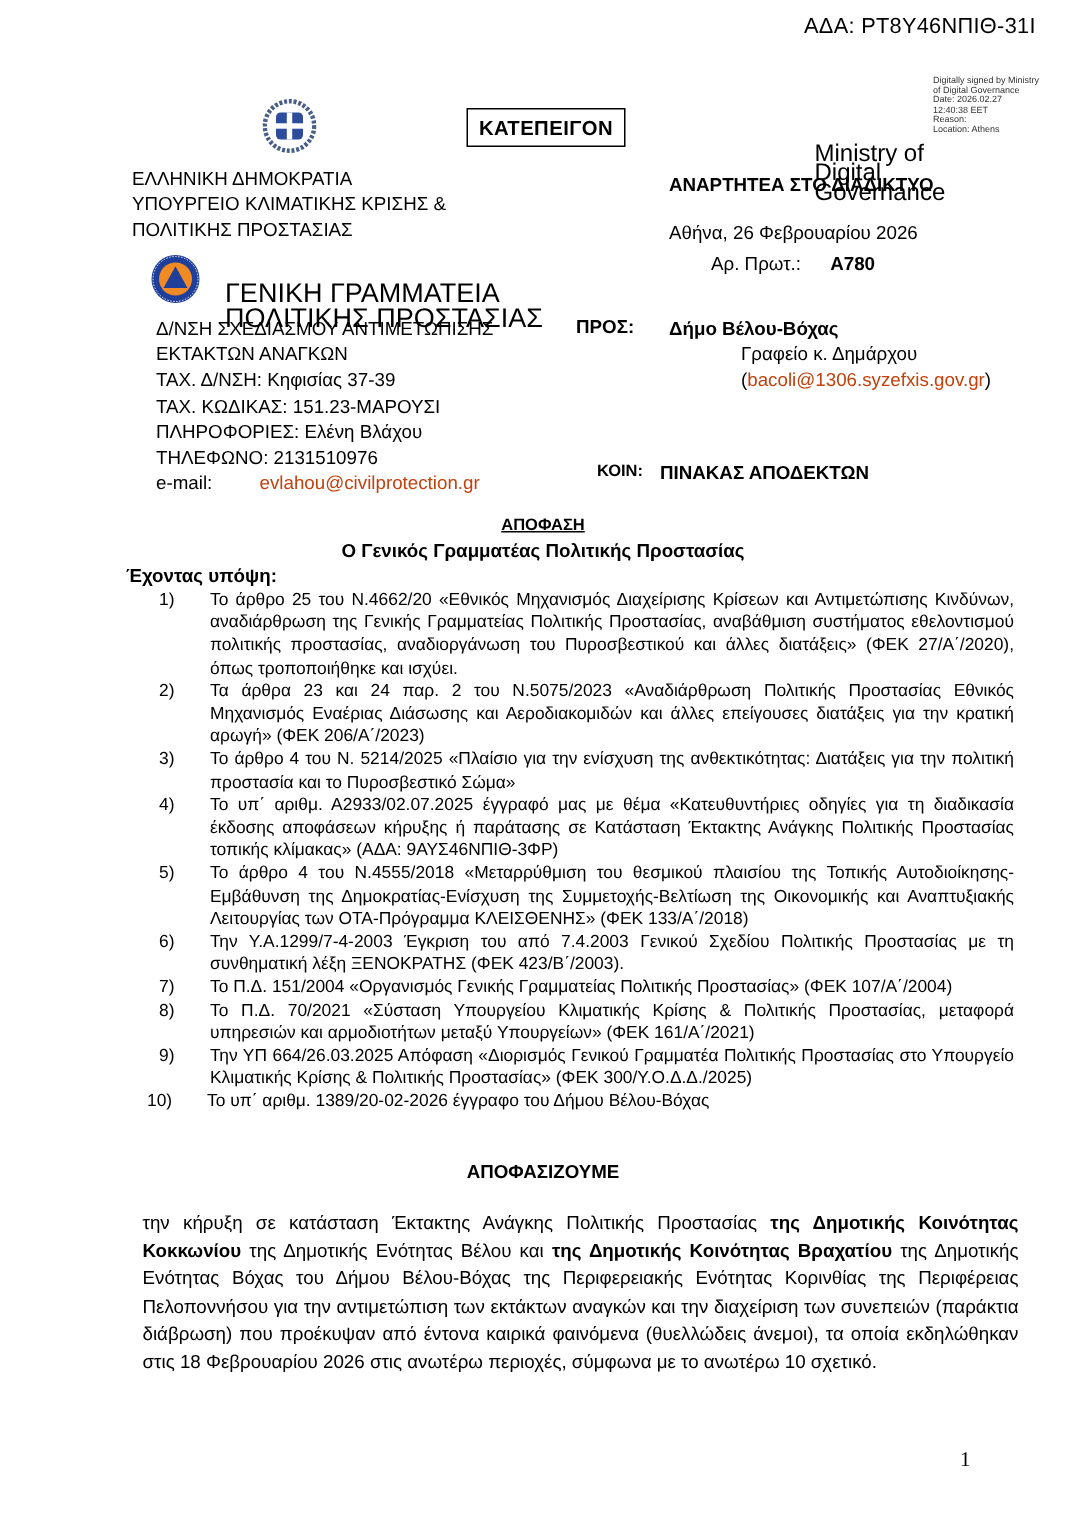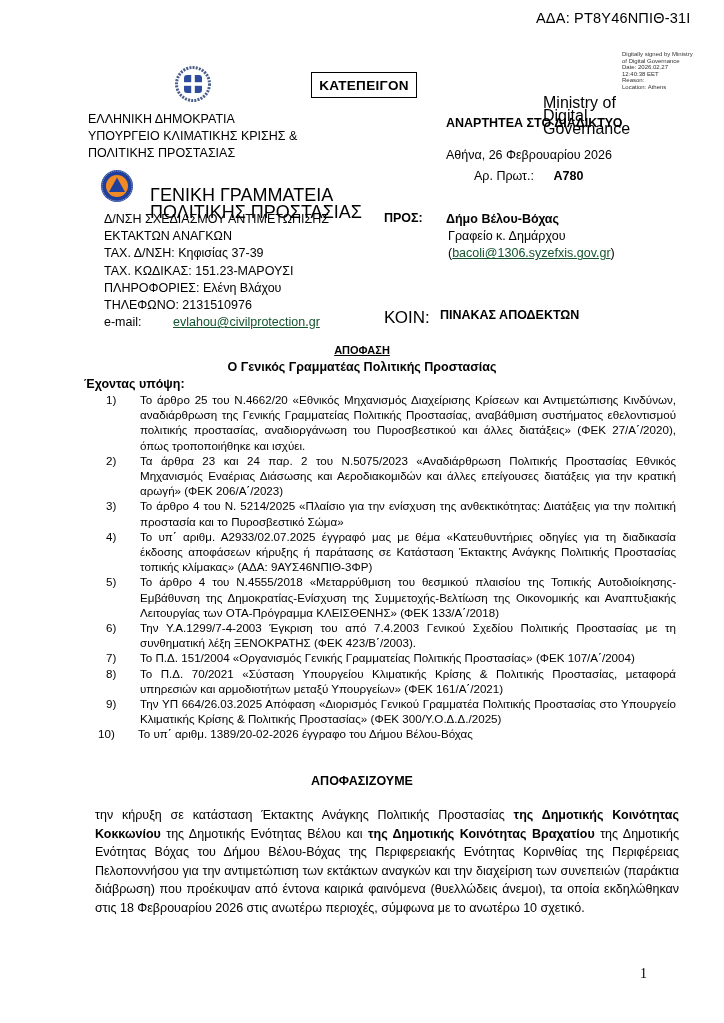--- a/index.html
+++ b/index.html
@@ -16,26 +16,26 @@
   .hdr-center { left:88px; width:210px; text-align:left; font-size:12.5px; line-height:17px; top:111px; }
   .cp-logo { left:100px; top:169px; width:34px; height:34px; }
   .gen-sec { left:150px; top:170px; font-size:18px; line-height:17px;margin-top:17px; }
   .right-col { font-size:12.5px; }
   .post { left:446px; top:116px; font-weight:bold; }
   .date { left:446px; top:148px; }
   .prot { left:474px; top:169px; }
   .prot b { margin-left:16px; }
   .left-info { left:104px; top:211px; font-size:12.5px; line-height:17.2px; }
   .left-info .email-row span.lbl { display:inline-block; width:69px; }
-  a, .link { color:#14532d; text-decoration:underline; }
+  a, .link { color:#c2410c; }
   .to-lbl { left:384px; top:211px; font-size:12.5px; font-weight:bold; }
   .to-block { left:446px; top:211px; font-size:12.5px; line-height:17.2px; }
   .to-block .name { font-weight:bold; }
-  .to-block .sub { padding-left:2px; }
-  .koin-lbl { left:384px; top:308px; font-size:17px; font-weight:normal; }
+  .to-block .sub { padding-left:2px;margin-left:46px; }
+  .koin-lbl { left:398px; top:308px; font-size:11px; font-weight:bold; }
   .koin-val { left:440px; top:308px; font-size:12.5px; font-weight:bold; }
   .title1 { left:0; width:724px; top:344px; text-align:center; font-size:11px; font-weight:bold; text-decoration:underline; }
   .title2 { left:0; width:724px; top:360px; text-align:center; font-size:12.5px; font-weight:bold; }
   .considering { left:84px; top:377px; font-size:12.5px; font-weight:bold; }
   .list { left:104px; top:392px; width:572px; font-size:11.6px; line-height:15.2px; }
   .list .item { display:flex; margin:0; }
   .list .num { width:34px; flex:none; text-align:left; padding-left:2px; }
   .list .num.two { padding-left:0; }
   .list .txt { flex:1; text-align:justify; }
   .decide { left:0; width:724px; top:774px; text-align:center; font-size:12.5px; font-weight:bold; }

